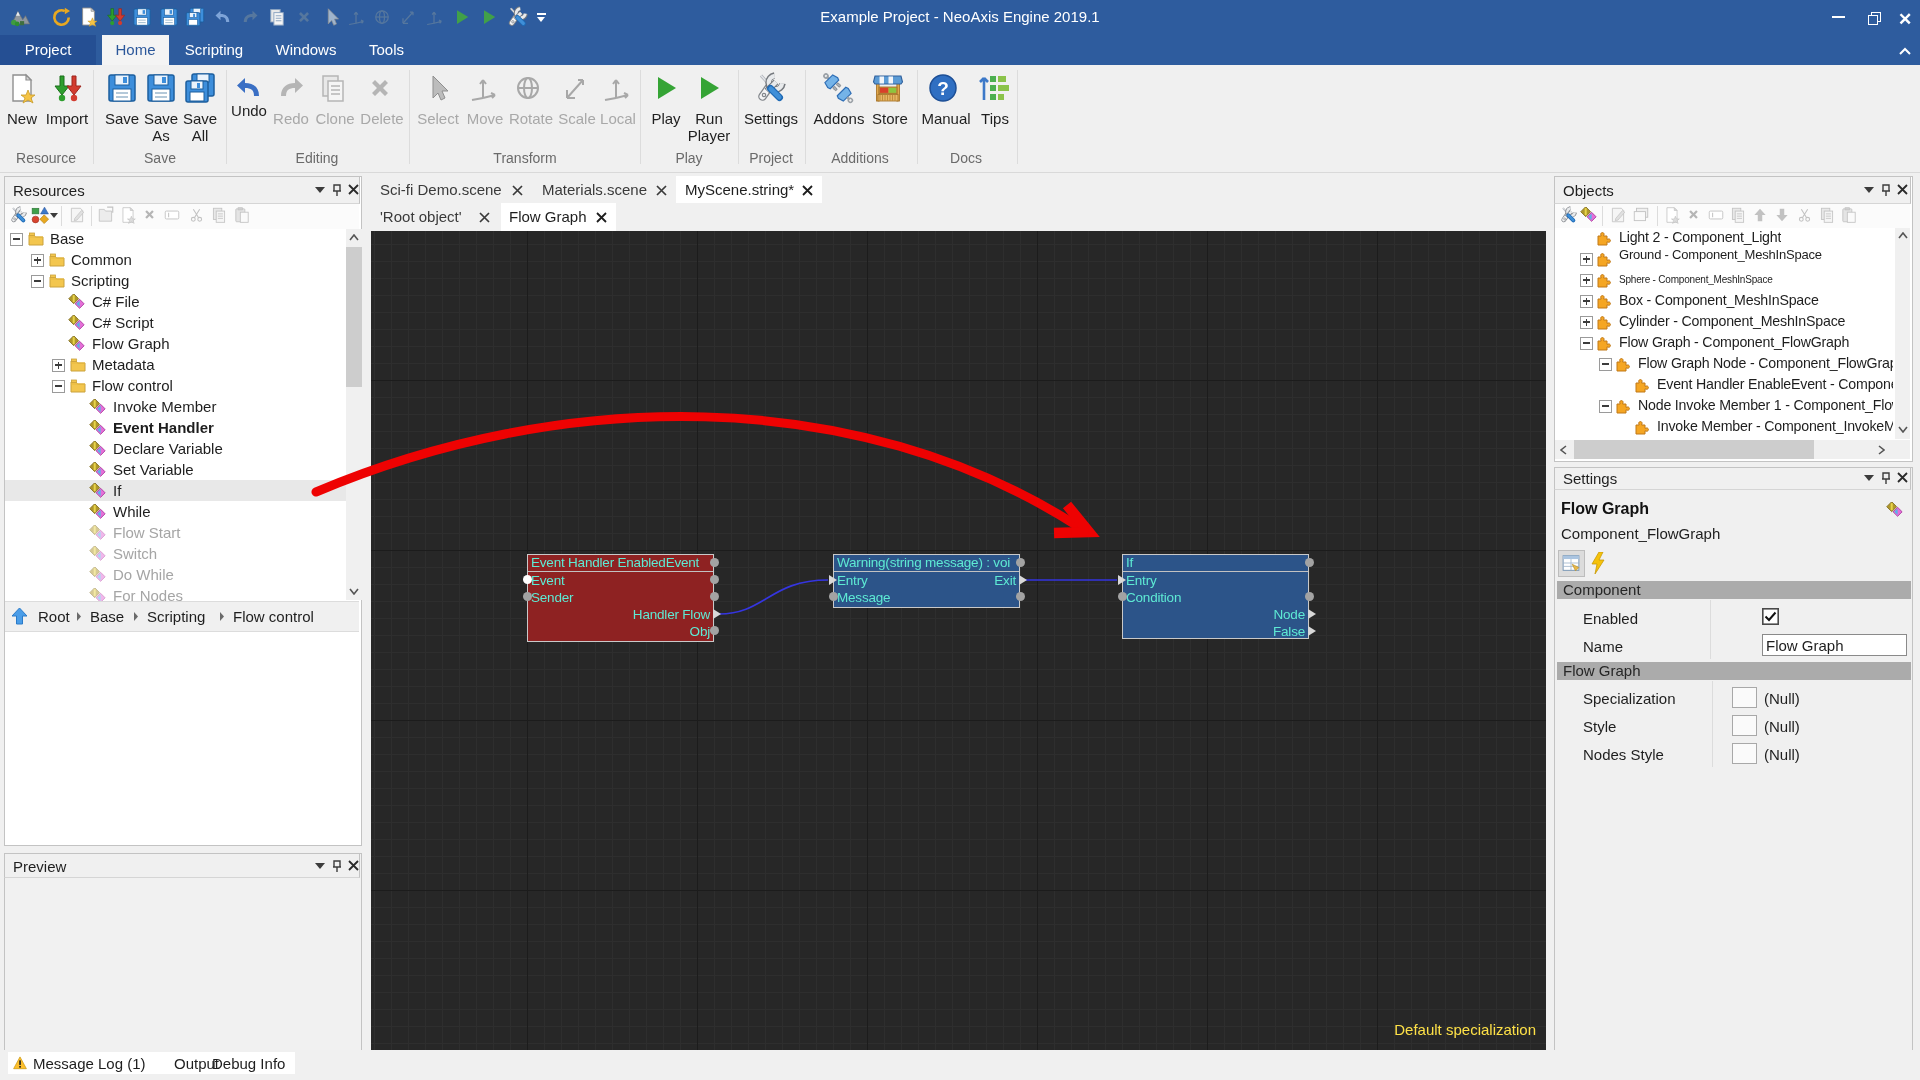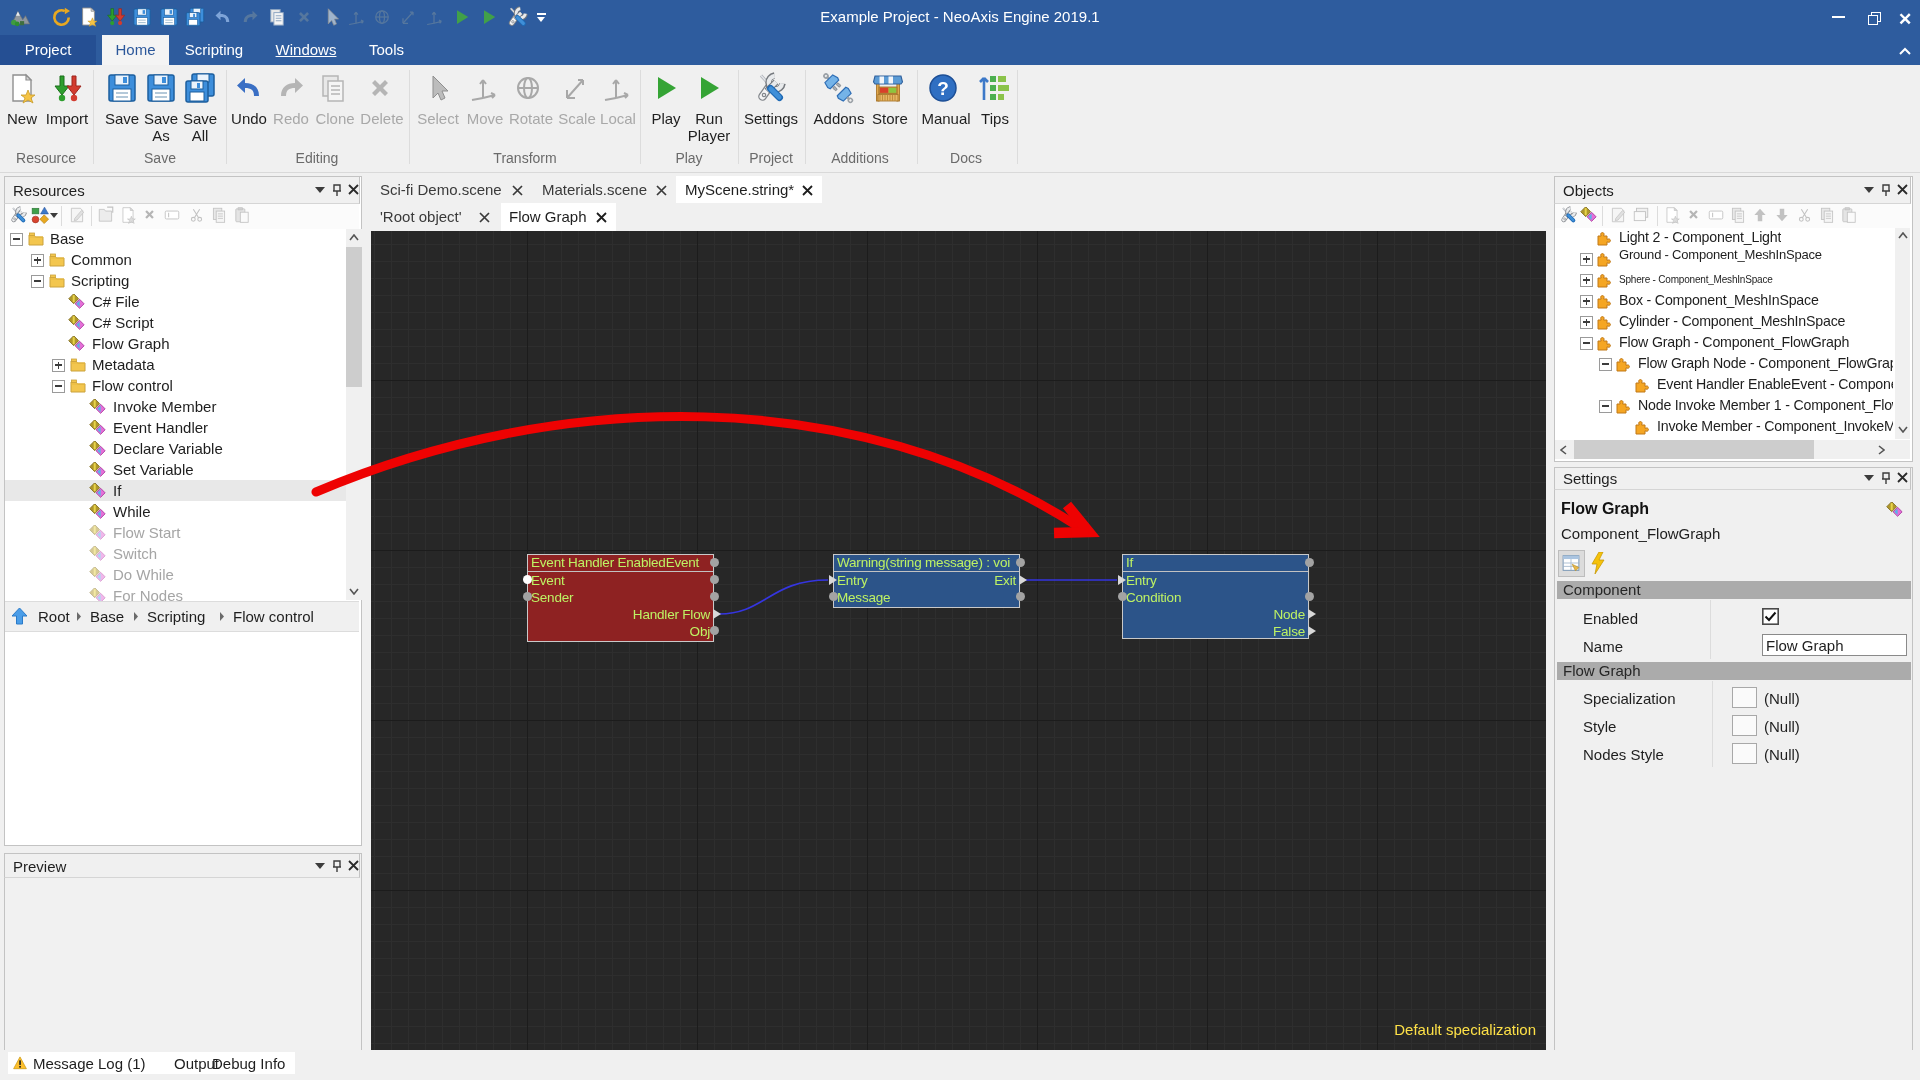--- a/index.html
+++ b/index.html
@@ -6,21 +6,21 @@
 .rlabel{position:absolute;font-size:15px;color:#1f1f1f;text-align:center;line-height:17px;white-space:nowrap;}
 .rlabel.dis{color:#a8a8a8;}
 .rgroup{position:absolute;top:150px;font-size:14px;color:#6a6a6a;text-align:center;}
 .rsep{position:absolute;top:70px;height:94px;width:1px;background:#dcdcdc;}
 .panel{position:absolute;background:#fff;border:1px solid #c3c3c3;}
 .treerow{position:absolute;height:21px;line-height:21px;font-size:15px;color:#1e1e1e;white-space:nowrap;}
 .gray{color:#a5a5a5 !important;}
 .expander{position:absolute;width:11px;height:11px;border:1px solid #9a9a9a;background:#fff;}
 .expander i{position:absolute;left:2px;top:4.4px;width:7px;height:1.3px;background:#3c3c3c;}
 .expander b{position:absolute;left:4.85px;top:2px;width:1.3px;height:7px;background:#3c3c3c;}
-.node{position:absolute;border:1px solid #c9c9c9;font-size:13.5px;letter-spacing:-0.2px;color:#bef264;}
+.node{position:absolute;border:1px solid #c9c9c9;font-size:13.5px;letter-spacing:-0.2px;color:#5eead4;}
 .ntitle{position:absolute;left:0;top:0;right:0;height:16px;line-height:16px;border-bottom:1px solid #c2c2c2;padding-left:3px;white-space:nowrap;overflow:hidden;}
 .nrow{position:absolute;height:17px;line-height:17px;left:0;right:0;white-space:nowrap;}
 .nl{position:absolute;left:3px;}.nr{position:absolute;right:3px;}
 .port{position:absolute;width:9px;height:9px;border-radius:50%;background:#a3a3a3;}
 .pwhite{background:#fff;}
 .parrow{position:absolute;width:0;height:0;border-top:5px solid transparent;border-bottom:5px solid transparent;border-left:8px solid #d8d8d8;}
 .dtext{position:absolute;font-size:15px;color:#1e1e1e;white-space:nowrap;}
 .sechead{position:absolute;height:18px;background:#ababab;color:#262626;font-size:15px;line-height:18px;padding-left:6px;}
 .slabel{position:absolute;font-size:15px;color:#1e1e1e;white-space:nowrap;}
 </style></head><body>
@@ -173,21 +173,21 @@
 <div class="abs" style="left:537px;top:17px;width:0;height:0;border-left:4.5px solid transparent;border-right:4.5px solid transparent;border-top:5px solid #fff;"></div>
 <div class="abs" style="left:0;right:0;top:8px;text-align:center;color:#fff;font-size:15px;">Example Project - NeoAxis Engine 2019.1</div>
 <div class="abs" style="left:1832px;top:16px;width:13px;height:2px;background:#fff;"></div>
 <div class="abs" style="left:1871px;top:12px;width:8px;height:8px;border:1.6px solid #fff;background:#2e5c9e;"></div>
 <div class="abs" style="left:1868px;top:15px;width:8px;height:8px;border:1.6px solid #fff;background:#2e5c9e;"></div>
 <div class="abs" style="left:1898px;top:9px;color:#fff;font-size:17px;font-weight:bold;">✕</div>
 <div class="abs" style="left:0;top:35px;width:1920px;height:30px;background:#2e5c9e;"></div>
 <div class="mtab" style="left:0;top:35px;width:96px;background:#254f93;">Project</div>
 <div class="mtab" style="left:102px;top:35px;width:67px;background:#f4f4f4;color:#2b579a;">Home</div>
 <div class="mtab" style="left:177px;top:35px;width:74px;">Scripting</div>
-<div class="mtab" style="left:268px;top:35px;width:76px;text-decoration:underline;">Windows</div>
+<div class="mtab" style="left:268px;top:35px;width:76px;">Windows</div>
 <div class="mtab" style="left:360px;top:35px;width:53px;">Tools</div>
 <svg class="abs" style="left:1898px;top:46px" width="14" height="10">
     <path d="M2 8 L7 3 L12 8" stroke="#fff" stroke-width="2" fill="none"></path>
   </svg>
 <div class="abs" style="left:0;top:65px;width:1920px;height:107px;background:#f0f0f0;border-bottom:1px solid #d9d9d9;"></div>
 <svg class="abs" style="left:6px;top:72px" width="32" height="32" viewBox="0 0 32 32">
     <g transform="scale(1.0)">
 <path d="M7 3 L20 3 L25 8 L25 29 L7 29 Z" fill="#fff" stroke="#8f8f8f" stroke-width="1.4"></path>
 <path d="M20 3 L20 8 L25 8 Z" fill="#d8d8d8" stroke="#8f8f8f" stroke-width="1.2"></path>
 <path d="M22 18 L24 23 L29 23 L25 26 L27 31 L22 28 L17 31 L19 26 L15 23 L20 23 Z" fill="#f6c445" stroke="#c89a28" stroke-width="0.8"></path>
@@ -367,21 +367,21 @@
       <rect x="21" y="13" width="11" height="6" fill="#8bc34a"></rect>
 <rect x="13" y="22" width="6" height="6" fill="#4caf50"></rect>
       <rect x="21" y="22" width="6" height="6" fill="#8bc34a"></rect>
     </g>
   </svg>
 <div class="rlabel" style="left:-33px;top:110px;width:110px;">New</div>
 <div class="rlabel" style="left:12px;top:110px;width:110px;">Import</div>
 <div class="rlabel" style="left:67px;top:110px;width:110px;">Save</div>
 <div class="rlabel" style="left:106px;top:110px;width:110px;">Save<br>As</div>
 <div class="rlabel" style="left:145px;top:110px;width:110px;">Save<br>All</div>
-<div class="rlabel" style="left:194px;top:110px;width:110px;">Undo</div>
+<div class="rlabel" style="left:194px;top:102px;width:110px;">Undo</div>
 <div class="rlabel dis" style="left:236px;top:110px;width:110px;">Redo</div>
 <div class="rlabel dis" style="left:280px;top:110px;width:110px;">Clone</div>
 <div class="rlabel dis" style="left:327px;top:110px;width:110px;">Delete</div>
 <div class="rlabel dis" style="left:383px;top:110px;width:110px;">Select</div>
 <div class="rlabel dis" style="left:430px;top:110px;width:110px;">Move</div>
 <div class="rlabel dis" style="left:476px;top:110px;width:110px;">Rotate</div>
 <div class="rlabel dis" style="left:522px;top:110px;width:110px;">Scale</div>
 <div class="rlabel dis" style="left:563px;top:110px;width:110px;">Local</div>
 <div class="rlabel" style="left:611px;top:110px;width:110px;">Play</div>
 <div class="rlabel" style="left:654px;top:110px;width:110px;">Run<br>Player</div>
@@ -571,21 +571,21 @@
 <rect x="8.4" y="6.6" width="6.4" height="6.4" transform="rotate(45 11.6 9.8)" fill="#e56fd8" stroke="#a8369c" stroke-width="0.8"></rect>
 <path d="M11.6 6.6 L8.4 9.8 L11.6 13 Z" fill="#58b3e8"></path>
   </svg>
 <div class="treerow" style="left:113px;top:396px;">Invoke Member</div>
 <svg class="abs" style="left:89px;top:420px;opacity:1.0" width="17" height="15" viewBox="0 0 17 15">
 <rect x="2.2" y="1.2" width="7" height="7" transform="rotate(45 5.7 4.7)" fill="#b0972a" stroke="#7d691c" stroke-width="0.8"></rect>
 <path d="M5.7 1.2 L5.7 8.2" stroke="#e8d44a" stroke-width="2"></path>
 <rect x="8.4" y="6.6" width="6.4" height="6.4" transform="rotate(45 11.6 9.8)" fill="#e56fd8" stroke="#a8369c" stroke-width="0.8"></rect>
 <path d="M11.6 6.6 L8.4 9.8 L11.6 13 Z" fill="#58b3e8"></path>
   </svg>
-<div class="treerow" style="left:113px;top:417px;">Event Handler</div>
+<div class="treerow" style="left:113px;top:417px;font-weight:bold;">Event Handler</div>
 <svg class="abs" style="left:89px;top:441px;opacity:1.0" width="17" height="15" viewBox="0 0 17 15">
 <rect x="2.2" y="1.2" width="7" height="7" transform="rotate(45 5.7 4.7)" fill="#b0972a" stroke="#7d691c" stroke-width="0.8"></rect>
 <path d="M5.7 1.2 L5.7 8.2" stroke="#e8d44a" stroke-width="2"></path>
 <rect x="8.4" y="6.6" width="6.4" height="6.4" transform="rotate(45 11.6 9.8)" fill="#e56fd8" stroke="#a8369c" stroke-width="0.8"></rect>
 <path d="M11.6 6.6 L8.4 9.8 L11.6 13 Z" fill="#58b3e8"></path>
   </svg>
 <div class="treerow" style="left:113px;top:438px;">Declare Variable</div>
 <svg class="abs" style="left:89px;top:462px;opacity:1.0" width="17" height="15" viewBox="0 0 17 15">
 <rect x="2.2" y="1.2" width="7" height="7" transform="rotate(45 5.7 4.7)" fill="#b0972a" stroke="#7d691c" stroke-width="0.8"></rect>
 <path d="M5.7 1.2 L5.7 8.2" stroke="#e8d44a" stroke-width="2"></path>

